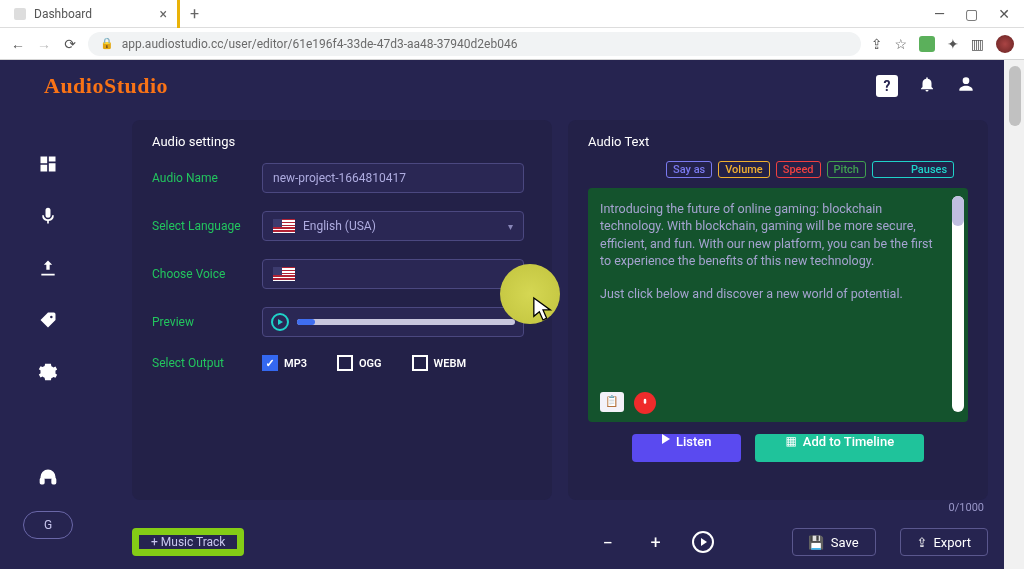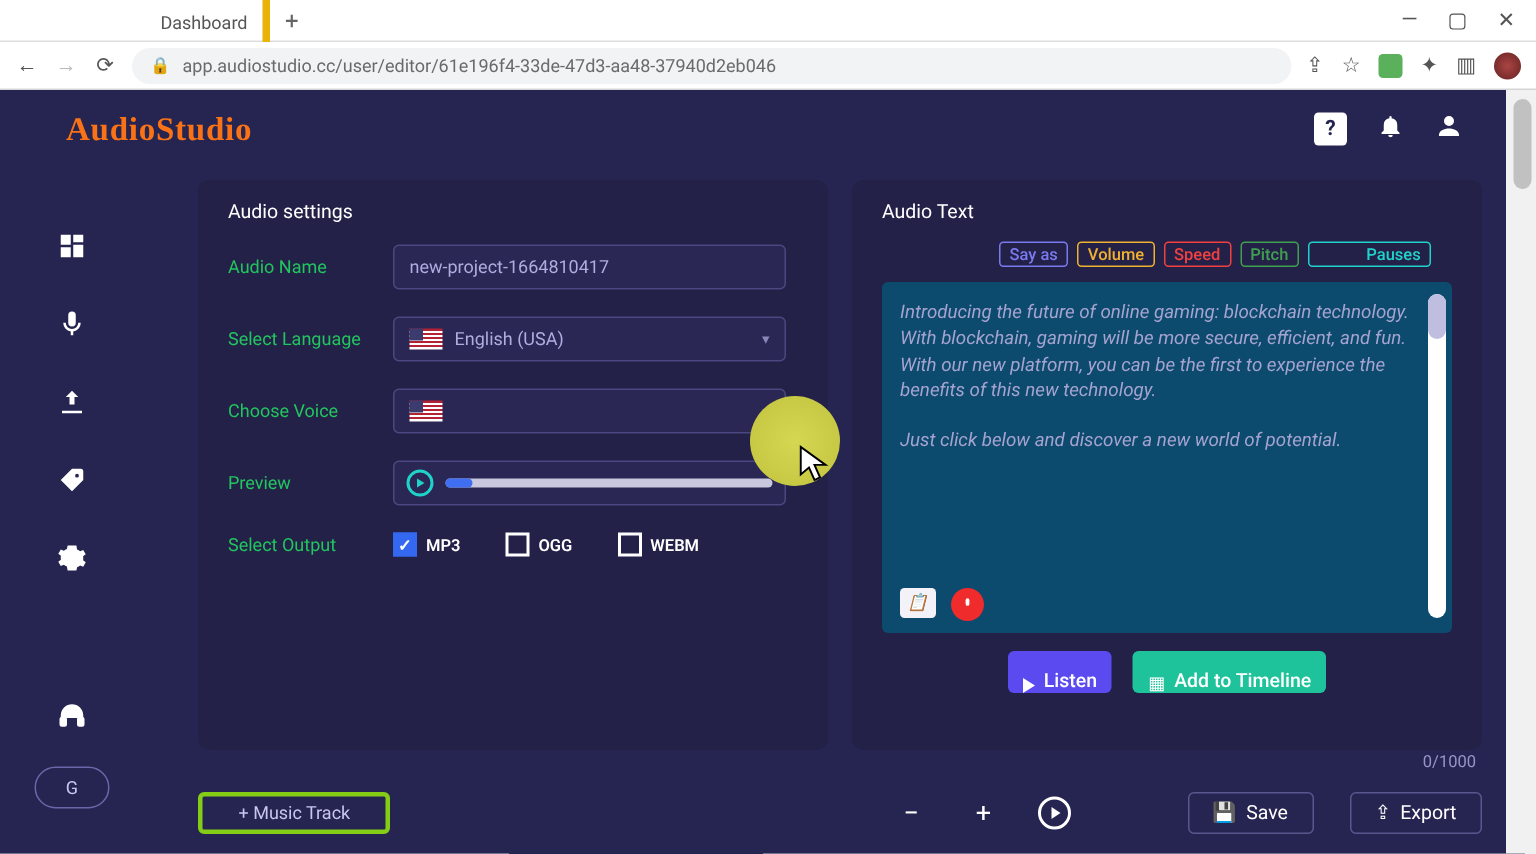--- a/index.html
+++ b/index.html
@@ -1,20 +1,20 @@
 <!DOCTYPE html>
 <html><head>
 <meta charset="utf-8">
 <style>
 * { margin: 0; padding: 0; box-sizing: border-box; }
 body { font-family: -apple-system, BlinkMacSystemFont, "Segoe UI", Roboto, Arial, sans-serif; background: #fff; width: 1024px; height: 569px; overflow: hidden; position: relative; }
 
 
 .browser-bar { height: 28px; background: #fff; display: flex; align-items: center; border-bottom: 1px solid #ddd; }
-.tab { display: flex; align-items: flex-end; height: 28px; padding: 0 10px 0 14px; border-right: 5px solid #eab308; font-size: 12px; color: #555; gap: 8px; min-width: 180px; flex-direction: column; }
+.tab { display: flex; align-items: center; height: 28px; padding: 0 10px 0 14px; border-right: 3px solid #eab308; font-size: 12px; color: #555; gap: 8px; min-width: 180px; }
 .tab .close-x { margin-left: auto; font-size: 14px; color: #666; }
 .new-tab { padding: 0 10px; font-size: 16px; color: #666; }
 .window-ctrl { margin-left: auto; display: flex; gap: 20px; padding-right: 14px; color: #555; font-size: 14px; }
 .addr-bar { height: 32px; background: #fff; display: flex; align-items: center; padding: 0 10px; gap: 10px; border-bottom: 1px solid #d5d5d5; }
 .nav-icon { color: #555; font-size: 14px; width: 16px; text-align: center; }
 .url-pill { flex: 1; height: 24px; background: #f1f3f4; border-radius: 12px; display: flex; align-items: center; padding: 0 12px; font-size: 12px; color: #6a6a6a; gap: 8px; }
 .addr-icons { display: flex; gap: 12px; align-items: center; color: #555; font-size: 14px; }
 .addr-icons .dot-badge { width: 16px; height: 16px; border-radius: 3px; background: #5bb05b; display: inline-block; }
 .addr-icons .avatar-small { width: 18px; height: 18px; border-radius: 50%; background: radial-gradient(circle,#a44,#622); display: inline-block; }
 
@@ -59,37 +59,37 @@
 .output-item { color: #fff; font-size: 11px; font-weight: 600; display: flex; align-items: center; }
 
 .tags-row { display: flex; gap: 6px; margin-bottom: 10px; margin-top: -2px; padding-left: 78px; }
 .tag { border: 1px solid; border-radius: 3px; padding: 1px 6px; font-size: 11px; font-weight: 500; }
 .tag.sayas { color: #7a7af0; border-color: #7a7af0; }
 .tag.vol { color: #f0b030; border-color: #f0b030; }
 .tag.speed { color: #f04040; border-color: #f04040; }
 .tag.pitch { color: #40a050; border-color: #40a050; }
 .tag.pause { color: #1fd3c9; border-color: #1fd3c9; padding-left: 38px; }
 
-.text-editor { background: #0c4a6e; border-radius: 4px; height: 234px; padding: 12px 22px 10px 12px; position: relative; color: #a5a3d0; font-size: 12.5px; line-height: 1.38; font-style: italic; }
+.text-editor { background: #14532d; border-radius: 4px; height: 234px; padding: 12px 22px 10px 12px; position: relative; color: #a5a3d0; font-size: 12.5px; line-height: 1.38; }
 .text-editor .para { margin-bottom: 16px; }
 .editor-scroll { position: absolute; right: 4px; top: 8px; width: 12px; height: 216px; background: #fff; border-radius: 6px; }
 .editor-scroll-thumb { position: absolute; top: 0; left: 0; width: 12px; height: 30px; background: #bfbee0; border-radius: 6px; }
 .editor-bottom { position: absolute; left: 12px; bottom: 8px; display: flex; gap: 10px; }
 .paste-icn { width: 24px; height: 20px; background: #f3f2f9; border-radius: 3px; display: flex; align-items: center; justify-content: center; font-size: 11px; }
 .mic-btn { width: 22px; height: 22px; border-radius: 50%; background: #ef2b2b; display: flex; align-items: center; justify-content: center; }
 .mic-btn svg { width: 10px; height: 10px; fill: #fff; }
 
 .panel-right-actions { display: flex; gap: 14px; justify-content: center; margin-top: 12px; }
-.btn { height: 28px; border-radius: 4px; display: flex; align-items: flex-end; padding: 0 10px; font-size: 13px; color: #fff; gap: 6px; font-weight: 500; }
+.btn { height: 28px; border-radius: 4px; display: flex; align-items: flex-start; padding: 0 30px; font-size: 13px; color: #fff; gap: 6px; font-weight: 500; }
 .btn-listen { background: #5a4af0; }
 .btn-timeline { background: #1fc39b; }
 .char-count { position: absolute; right: 4px; bottom: -14px; color: #9896c8; font-size: 11px; }
 
 .bottom-bar { display: flex; align-items: center; margin-top: 28px; gap: 24px; }
-.music-track-btn { height: 28px; border: 3px solid #84cc16; border-radius: 4px; color: #c8c6ee; font-size: 12px; padding: 0 24px; display: flex; align-items: center; }
+.music-track-btn { height: 28px; border: 7px solid #84cc16; border-radius: 4px; color: #c8c6ee; font-size: 12px; padding: 0 12px; display: flex; align-items: center; }
 .tc-spacer { flex: 1; }
 .tc-icon { color: #fff; font-size: 18px; width: 24px; text-align: center; }
 .tc-play-ring { width: 22px; height: 22px; border: 2px solid #fff; border-radius: 50%; display: flex; align-items: center; justify-content: center; }
 .tc-play-ring::before { content: ""; border-left: 6px solid #fff; border-top: 4px solid transparent; border-bottom: 4px solid transparent; margin-left: 2px; }
 .btn-outline { height: 28px; border: 1px solid #5a578e; border-radius: 4px; color: #fff; font-size: 13px; padding: 0 16px; display: flex; align-items: center; gap: 6px; }
 
 .cursor-highlight { position: absolute; width: 60px; height: 60px; border-radius: 50%; background: radial-gradient(circle,#d5d753 0%,#c5c742 80%); left: 500px; top: 264px; z-index: 50; }
 .cursor-arrow { position: absolute; left: 532px; top: 296px; z-index: 51; }
 .cursor-arrow svg { width: 22px; height: 26px; }
 </style>

